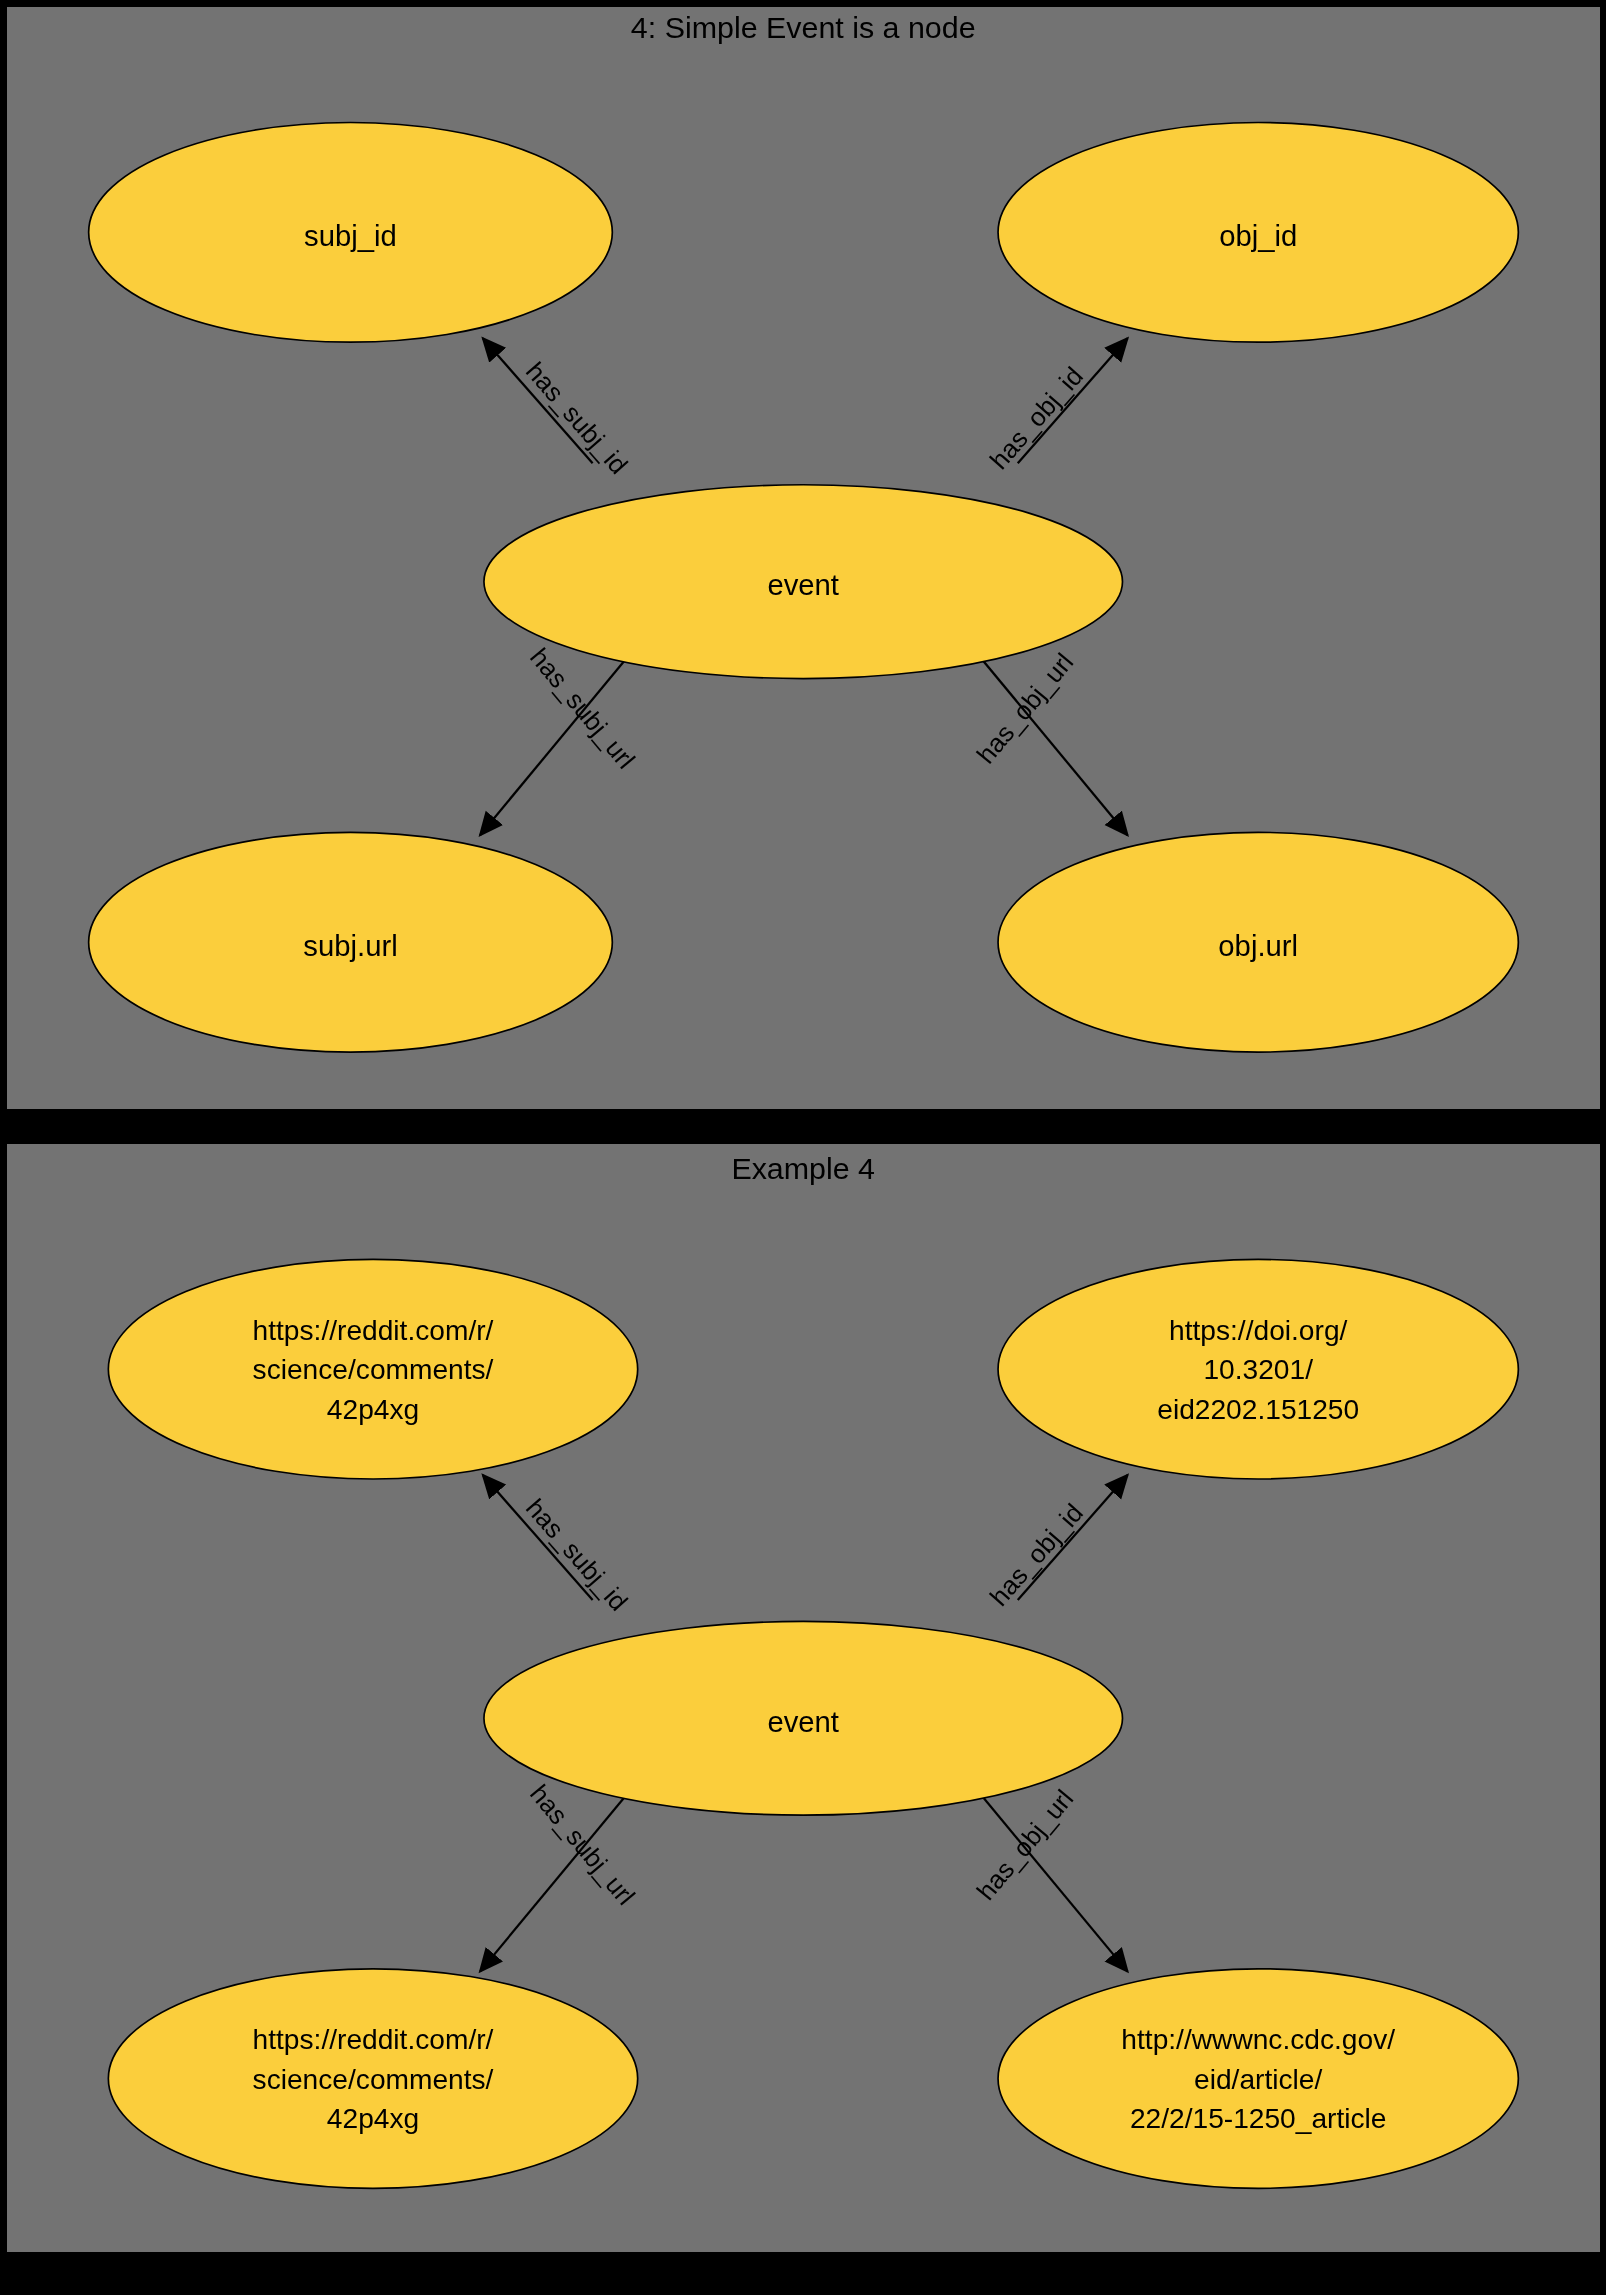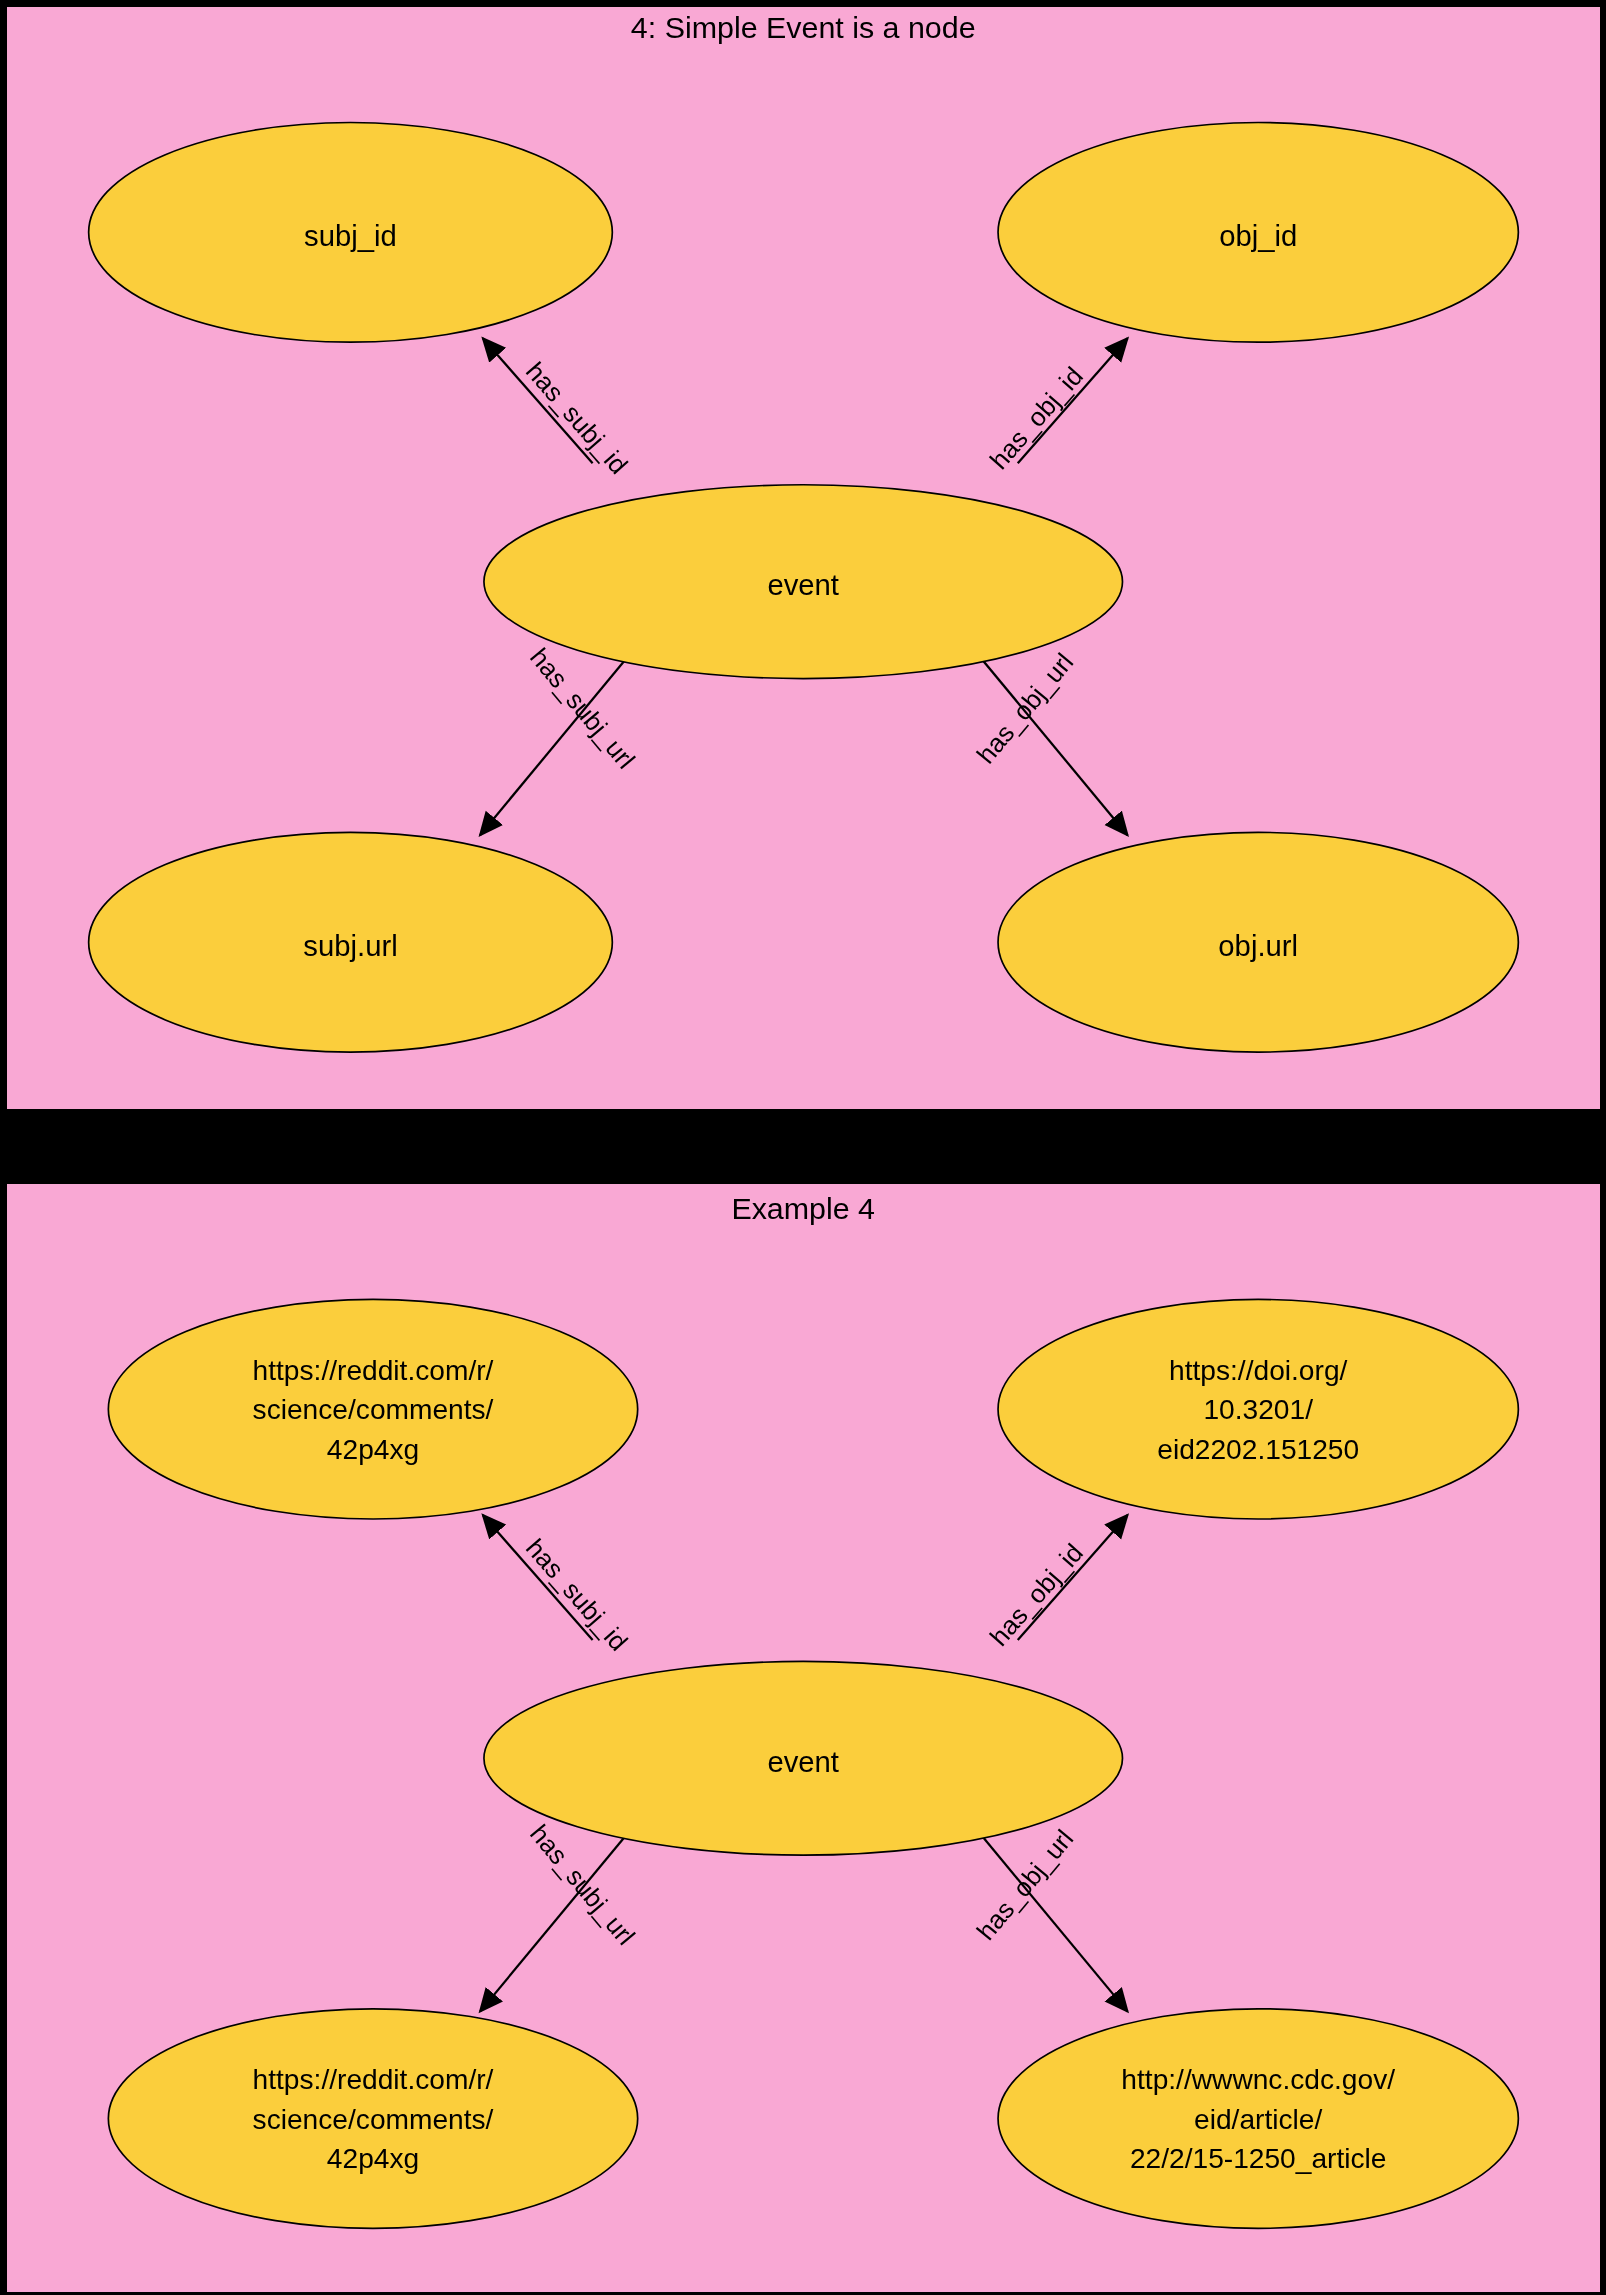--- a/index.html
+++ b/index.html
@@ -15,25 +15,25 @@
   }
   .page {
     position: relative;
     width: 1607px;
     height: 2295px;
     background: #000000;
   }
   .panel {
     position: absolute;
     left: 6.8px;
-    background: #f9a8d4;
+    background: #737373;
     box-sizing: border-box;
   }
   #panel-top    { top: 6.8px;   width: 1593px; height: 1102px; }
-  #panel-bottom { top: 1184px; width: 1593px; height: 1108px; }
+  #panel-bottom { top: 1144px; width: 1593px; height: 1108px; }
 
   .panel-svg {
     display: block;
     width: 100%;
     height: 100%;
   }
   .node-ellipse {
     fill: #FBCE3C;
     stroke: #000000;
     stroke-width: 3;

